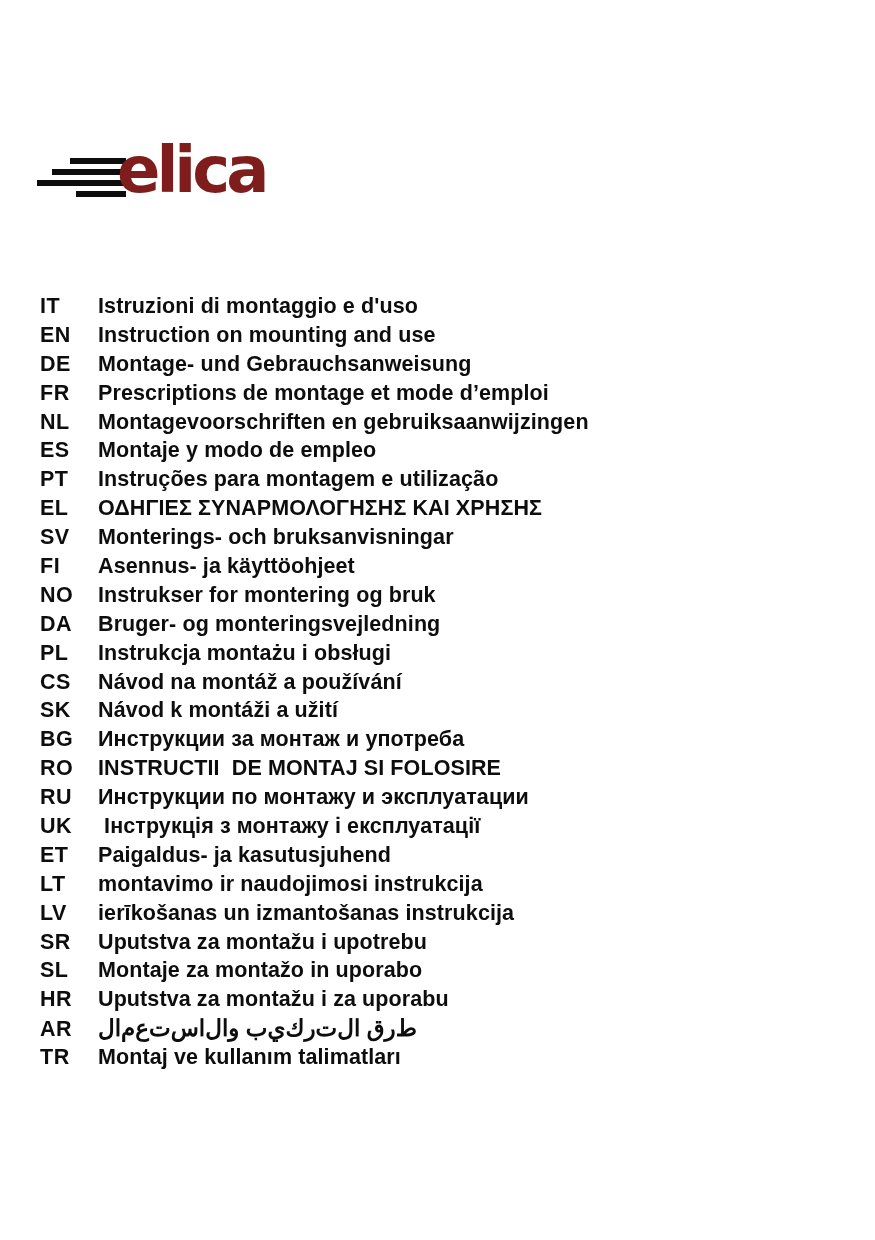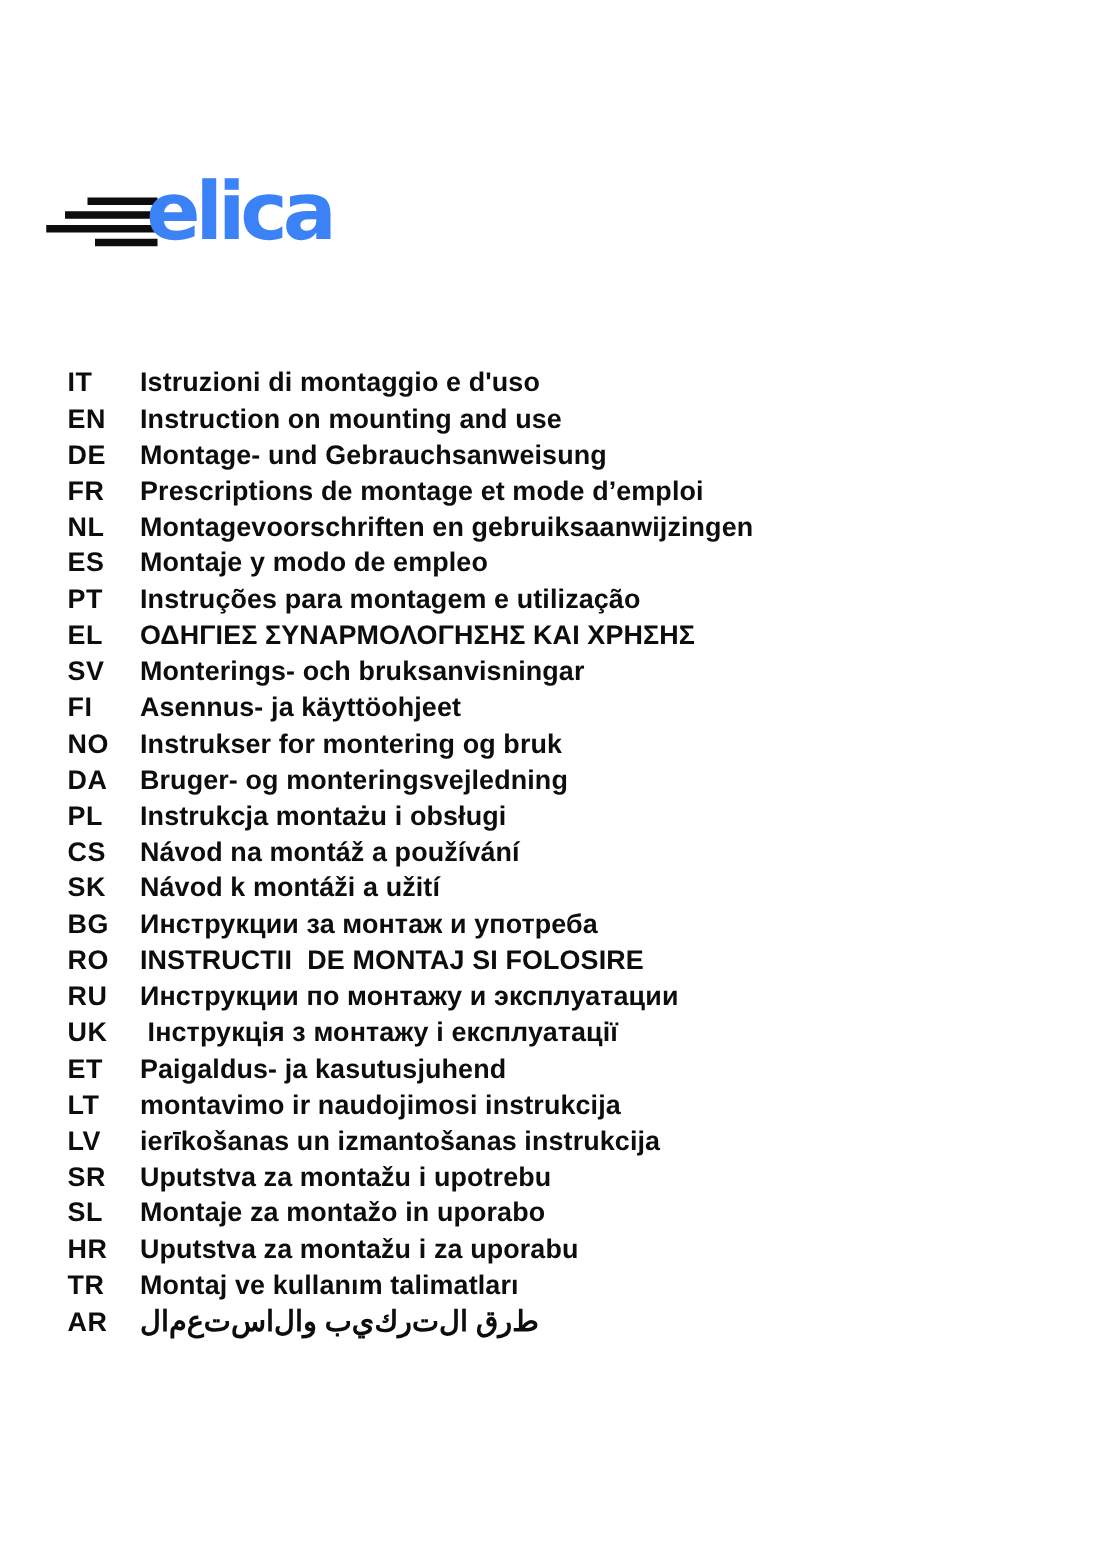--- a/index.html
+++ b/index.html
@@ -44,28 +44,28 @@
   .speed-lines .bar1 { width: 56px; }
   .speed-lines .bar2 { width: 74px; }
   .speed-lines .bar3 { width: 89px; }
   .speed-lines .bar4 { width: 50px; }
   .logo-text {
     font-family: "DejaVu Sans", sans-serif;
     font-weight: bold;
     font-size: 64px;
     line-height: 1;
     letter-spacing: -4px;
-    color: #3b82f6;
+    color: #7f1d1d;
   }
 
   
   .lang-list {
     position: absolute;
     top: 292px;
-    left: 54px;
+    left: 40px;
     width: 790px;
   }
   .lang-row {
     display: flex;
     align-items: baseline;
     height: 28.9px;
     font-weight: bold;
     font-size: 21.5px;
     line-height: 28.9px;
   }
@@ -220,23 +220,23 @@
       <span class="lang-code">SL</span>
       <span class="lang-desc">Montaje za montažo in uporabo</span>
     </div>
 
     <div class="lang-row">
       <span class="lang-code">HR</span>
       <span class="lang-desc">Uputstva za montažu i za uporabu</span>
     </div>
 
     <div class="lang-row">
+      <span class="lang-code">AR</span>
+      <span class="lang-desc rtl">ط‌ر‌ق ا‌ل‌ت‌ر‌ك‌ي‌ب و‌ا‌ل‌ا‌س‌ت‌ع‌م‌ا‌ل</span>
+    </div>
+
+    <div class="lang-row">
       <span class="lang-code">TR</span>
       <span class="lang-desc">Montaj ve kullanım talimatları</span>
     </div>
-
-    <div class="lang-row">
-      <span class="lang-code">AR</span>
-      <span class="lang-desc rtl">ط‌ر‌ق ا‌ل‌ت‌ر‌ك‌ي‌ب و‌ا‌ل‌ا‌س‌ت‌ع‌م‌ا‌ل</span>
-    </div>
   </div>
 
 </div>
 
 </body></html>

